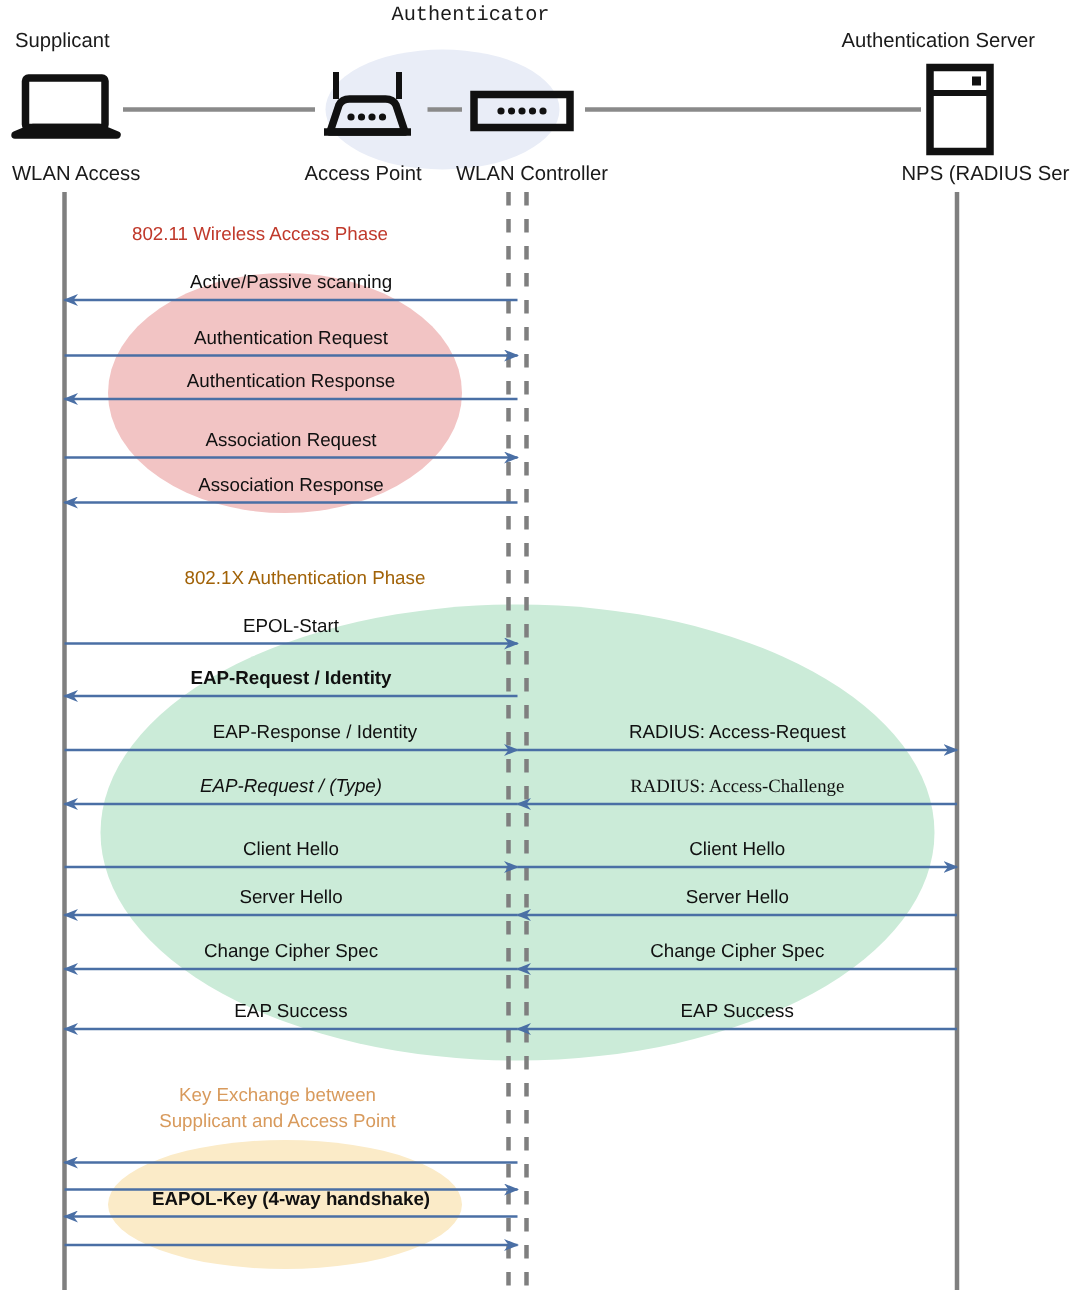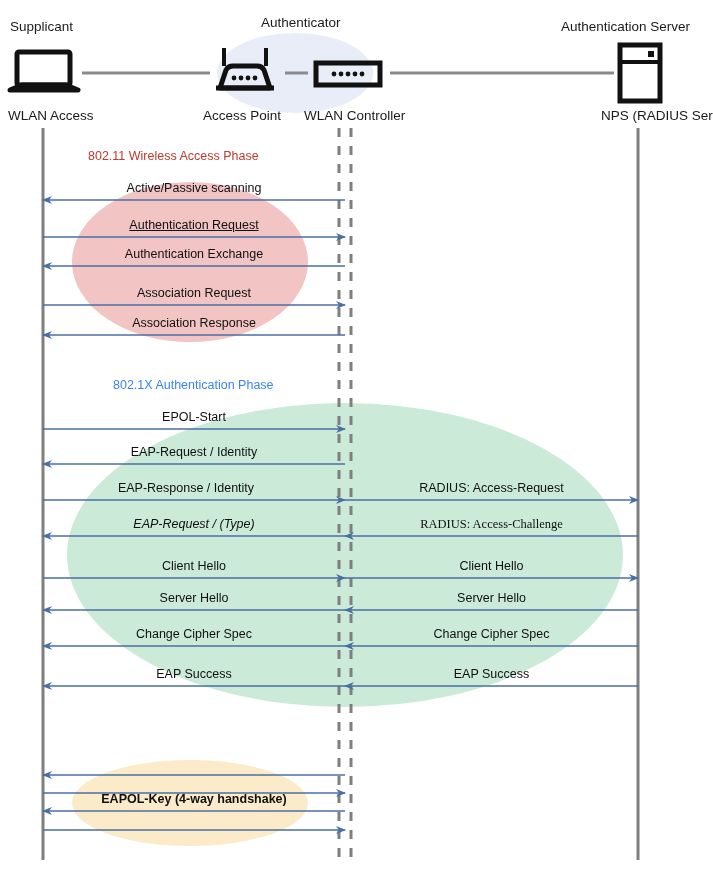--- a/index.html
+++ b/index.html
@@ -143,40 +143,44 @@
         <line x1="345" x2="638" y1="500" y2="500" stroke="#4a6fa5" stroke-width="1.6" marker-end="url(#arrow-right)"></line>
         <line x1="345" x2="638" y1="536" y2="536" stroke="#4a6fa5" stroke-width="1.6" marker-start="url(#arrow-left)"></line>
         <line x1="345" x2="638" y1="578" y2="578" stroke="#4a6fa5" stroke-width="1.6" marker-end="url(#arrow-right)"></line>
         <line x1="345" x2="638" y1="610" y2="610" stroke="#4a6fa5" stroke-width="1.6" marker-start="url(#arrow-left)"></line>
         <line x1="345" x2="638" y1="646" y2="646" stroke="#4a6fa5" stroke-width="1.6" marker-start="url(#arrow-left)"></line>
         <line x1="345" x2="638" y1="686" y2="686" stroke="#4a6fa5" stroke-width="1.6" marker-start="url(#arrow-left)"></line>
       </g>
   </svg>
 
   <div class="node-title" style="left:10px; top:20px;">Supplicant</div>
-  <div class="node-title" style="left:261px; top:16px;">Authenticator</div>
+  <div class="node-title" style="left:261px; top:4px;font-family:Liberation Mono, monospace;">Authenticator</div>
   <div class="node-title" style="left:561px; top:20px;">Authentication Server</div>
 
   <div class="node-caption" style="left:8px; top:109px;">WLAN Access</div>
   <div class="node-caption" style="left:203px; top:109px;">Access Point</div>
   <div class="node-caption" style="left:304px; top:109px;">WLAN Controller</div>
   <div class="node-caption" style="left:561px; top:109px;margin-left:40px;">NPS (RADIUS Server)</div>
 
   <div class="phase-label" style="left:88px; top:148px; color:#C0392B;">802.11 Wireless Access Phase</div>
-  <div class="phase-label" style="left:113px; top:377px; color:#3b82f6;">802.1X Authentication Phase</div>
+  <div class="phase-label" style="left:123px; top:377px; color:#a16207;">802.1X Authentication Phase</div>
+  <div class="phase-label" style="left:95px; top:722px; color:#D89A5C; width:180px;">
+    <div>Key Exchange between</div>
+    <div>Supplicant and Access Point</div>
+  </div>
 
   <div id="label-group">
       <div class="msg-label" style="left: 194px; top: 182px;">Active/Passive scanning</div>
-      <div class="msg-label" style="left: 194px; top: 219px; text-decoration: underline;">Authentication Request</div>
-      <div class="msg-label" style="left: 194px; top: 248px;">Authentication Exchange</div>
+      <div class="msg-label" style="left: 194px; top: 219px;">Authentication Request</div>
+      <div class="msg-label" style="left: 194px; top: 248px;">Authentication Response</div>
       <div class="msg-label" style="left: 194px; top: 287px;">Association Request</div>
       <div class="msg-label" style="left: 194px; top: 317px;">Association Response</div>
       <div class="msg-label" style="left: 194px; top: 411px;">EPOL-Start</div>
-      <div class="msg-label" style="left: 194px; top: 446px;">EAP-Request / Identity</div>
-      <div class="msg-label" style="left: 186px; top: 482px;">EAP-Response / Identity</div>
+      <div class="msg-label" style="left: 194px; top: 446px; font-weight: bold;">EAP-Request / Identity</div>
+      <div class="msg-label" style="left: 210px; top: 482px;">EAP-Response / Identity</div>
       <div class="msg-label" style="left: 194px; top: 518px; font-style: italic;">EAP-Request / (Type)</div>
       <div class="msg-label" style="left: 194px; top: 560px;">Client Hello</div>
       <div class="msg-label" style="left: 194px; top: 592px;">Server Hello</div>
       <div class="msg-label" style="left: 194px; top: 628px;">Change Cipher Spec</div>
       <div class="msg-label" style="left: 194px; top: 668px;">EAP Success</div>
       <div class="msg-label" style="left: 194px; top: 793px; font-weight: bold;">EAPOL-Key (4-way handshake)</div>
       <div class="msg-label" style="left: 491.5px; top: 482px;">RADIUS: Access-Request</div>
       <div class="msg-label" style="left: 491.5px; top: 518px; font-family: Liberation Serif, serif;">RADIUS: Access-Challenge</div>
       <div class="msg-label" style="left: 491.5px; top: 560px;">Client Hello</div>
       <div class="msg-label" style="left: 491.5px; top: 592px;">Server Hello</div>

